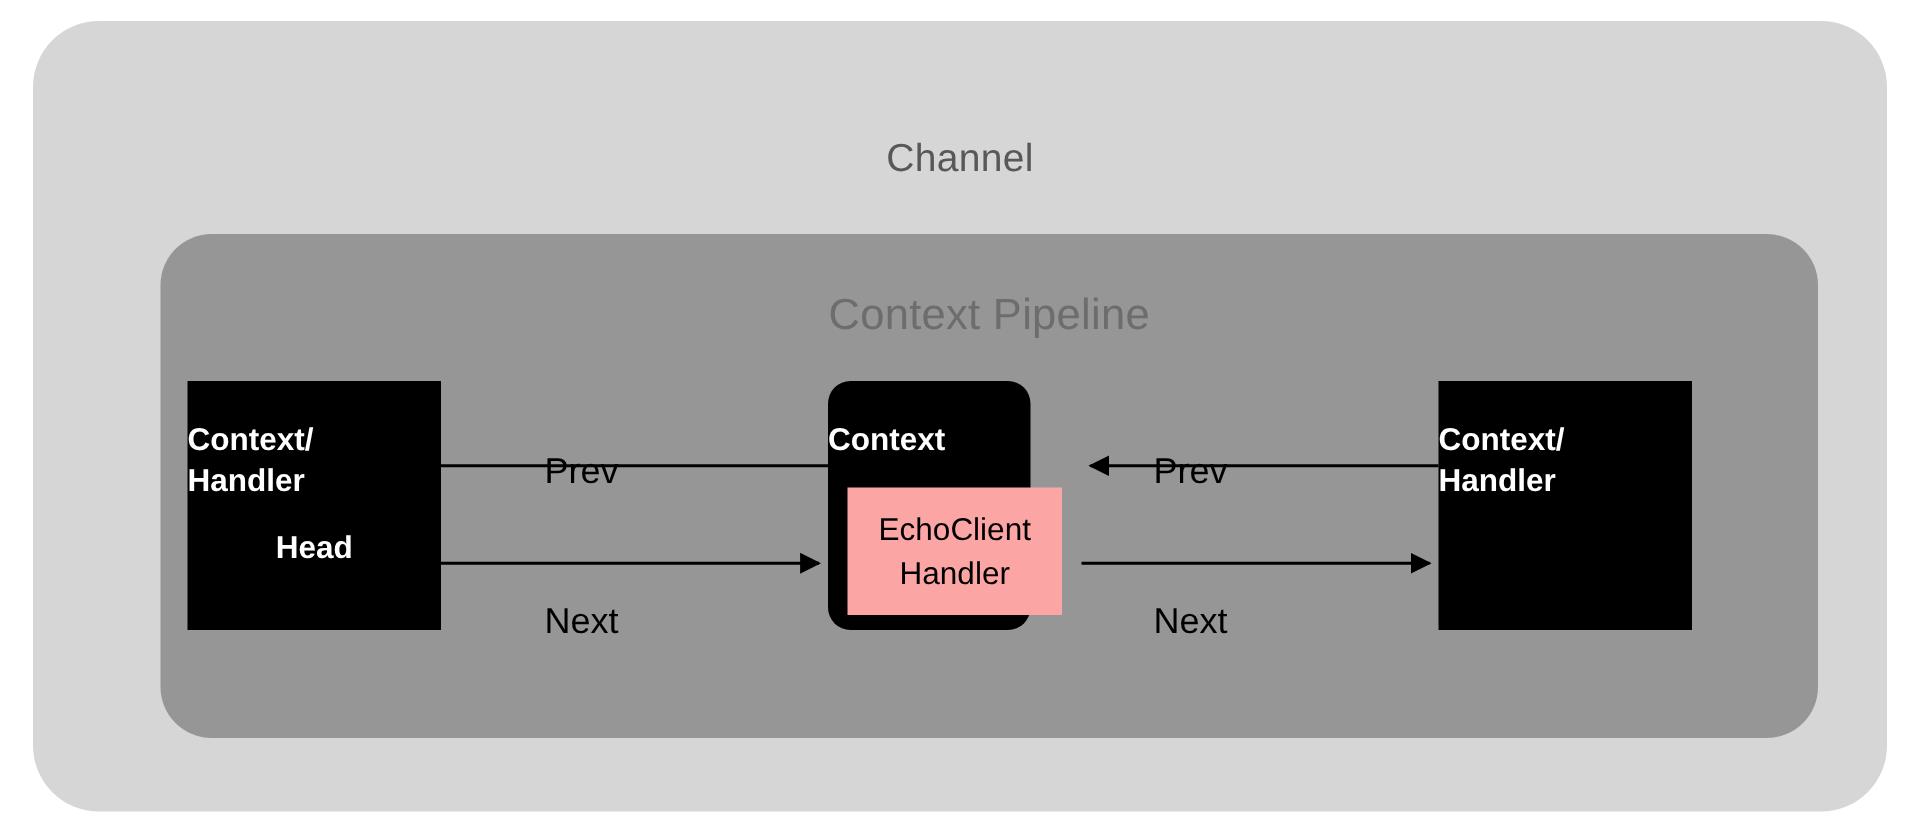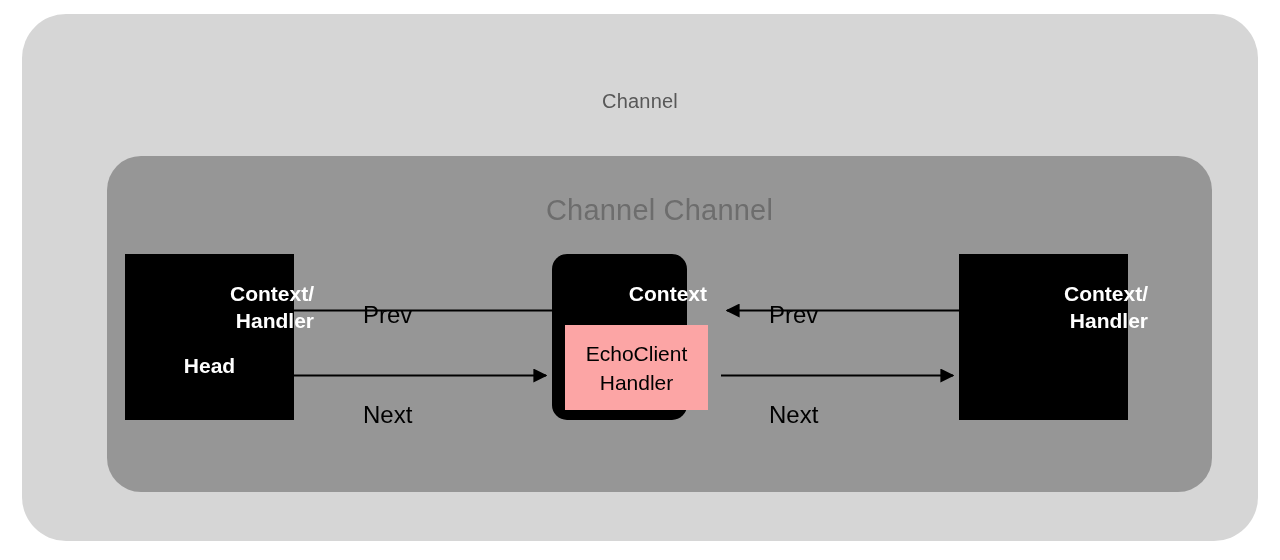--- a/index.html
+++ b/index.html
@@ -28,21 +28,21 @@
     background: #d6d6d6;
     border-radius: 44px;
   }
 
   .channel-title {
     position: absolute;
     left: 0;
     top: 76px;
     width: 100%;
     text-align: center;
-    font-size: 20px;
+    font-size: 26px;
     font-weight: 400;
     color: #585858;
     letter-spacing: 0.2px;
   }
 
   
   .pipeline-box {
     position: absolute;
     left: 85px;
     top: 142px;
@@ -74,27 +74,26 @@
   }
 
   .node-head { left: 125px;  width: 169px; }
   .node-ctx  { left: 552px;  width: 135px; border-radius: 15px; }
   .node-tail { left: 959px;  width: 169px; }
 
   .node-title {
     position: absolute;
     left: 0;
     width: 100%;
-    text-align: right;
+    text-align: left;
     font-size: 21px;
     font-weight: bold;
     line-height: 27px;
     color: #ffffff;
     white-space: pre-line;
-    margin-left: 20px;
   }
 
   .node-head .node-title { top: 26px; }
   .node-tail .node-title { top: 26px; }
   .node-ctx  .node-title { top: 26px; }
 
   .node-role {
     position: absolute;
     left: 0;
     width: 100%;
@@ -157,21 +156,21 @@
 </style>
 </head>
 <body>
 
 <div id="stage">
 
   <div class="channel-box">
     <div class="channel-title">Channel</div>
 
     <div class="pipeline-box">
-      <div class="pipeline-title">Channel Channel</div>
+      <div class="pipeline-title">Context Pipeline</div>
     </div>
   </div>
 
   <svg class="connectors" viewBox="0 0 1280 560" width="1280" height="560">
     <defs>
       <marker id="arrow-r" viewBox="0 0 10 10" refX="9" refY="5" markerWidth="7" markerHeight="7" orient="auto-start-reverse">
         <path d="M 0 0 L 10 5 L 0 10 z" fill="#000000"></path>
       </marker>
     </defs>
 

